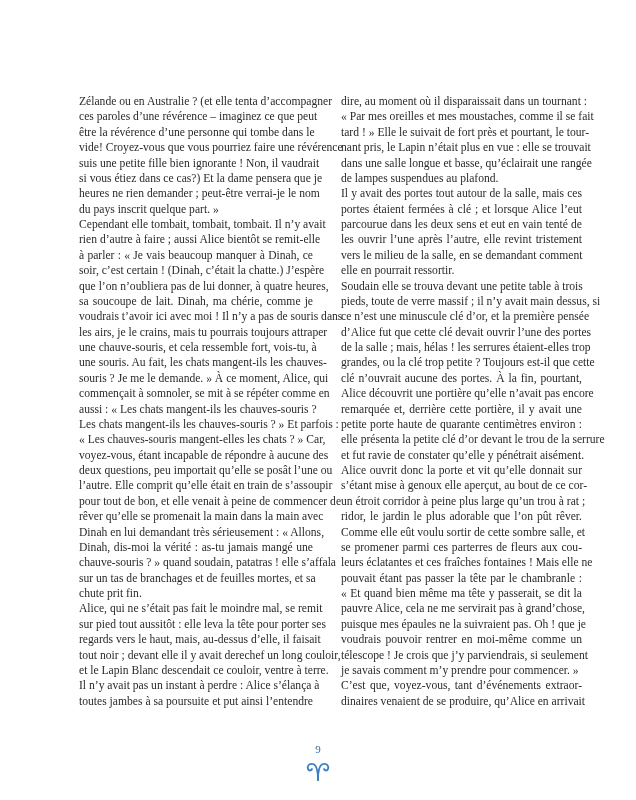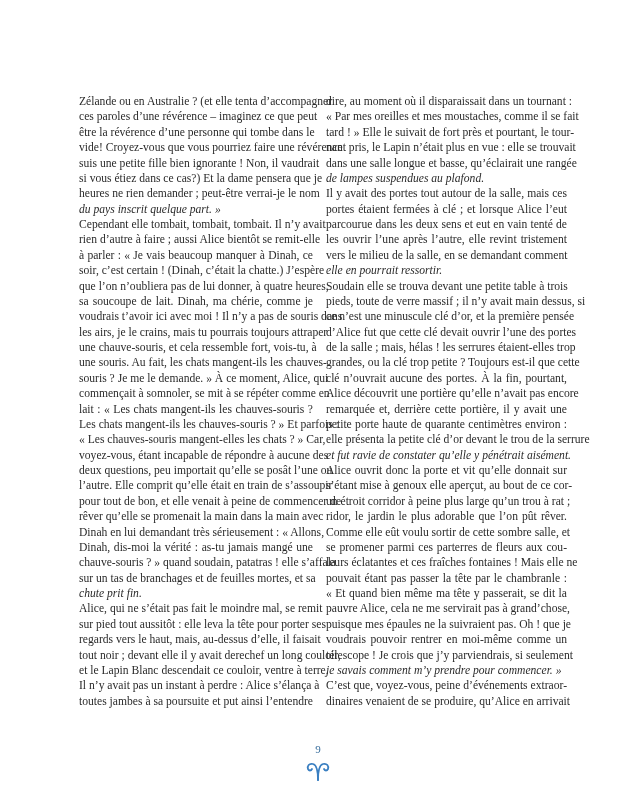--- a/index.html
+++ b/index.html
@@ -5,23 +5,23 @@
   html, body { margin:0; padding:0; background:#ffffff; }
   body { width:636px; height:800px; position:relative; overflow:hidden; }
   .page { position:absolute; left:0; top:0; width:636px; height:800px; background:#fff; }
   .col {
     position:absolute; top:94px; width:234px;
     font-family:"Liberation Serif", "DejaVu Serif", serif;
     font-size:11.6px; line-height:15.38px; color:#2a2a2a;
     text-align:justify; hyphens:manual;
   }
   .col.left { left:79px; }
-  .col.right { left:326px; width:241px; }
+  .col.right { left:341px; width:241px; }
   .line { display:block; white-space:nowrap; text-align:justify; text-align-last:justify; height:15.38px; overflow:visible; }
-  .line.last { text-align-last:left;font-style:italic; }
+  .line.last { text-align-last:left; }
   .folio {
     position:absolute; left:0; width:636px; top:743px; text-align:center;
     font-family:"Liberation Serif", "DejaVu Serif", serif; font-size:11px; color:#3a6f9e;
   }
   .ornament {
     position:absolute; left:305px; top:761px; width:26px; height:20px;
   }
 </style>
 </head>
 <body>
@@ -41,21 +41,21 @@
       <span class="line">à parler : « Je vais beaucoup manquer à Dinah, ce</span>
       <span class="line">soir, c’est certain ! (Dinah, c’était la chatte.) J’espère</span>
       <span class="line">que l’on n’oubliera pas de lui donner, à quatre heures,</span>
       <span class="line">sa soucoupe de lait. Dinah, ma chérie, comme je</span>
       <span class="line">voudrais t’avoir ici avec moi ! Il n’y a pas de souris dans</span>
       <span class="line">les airs, je le crains, mais tu pourrais toujours attraper</span>
       <span class="line">une chauve-souris, et cela ressemble fort, vois-tu, à</span>
       <span class="line">une souris. Au fait, les chats mangent-ils les chauves-</span>
       <span class="line">souris ? Je me le demande. » À ce moment, Alice, qui</span>
       <span class="line">commençait à somnoler, se mit à se répéter comme en</span>
-      <span class="line">lait : « Les chats mangent-ils les chauves-souris ?</span>
+      <span class="line">aussi : « Les chats mangent-ils les chauves-souris ?</span>
       <span class="line">Les chats mangent-ils les chauves-souris ? » Et parfois :</span>
       <span class="line">« Les chauves-souris mangent-elles les chats ? » Car,</span>
       <span class="line">voyez-vous, étant incapable de répondre à aucune des</span>
       <span class="line">deux questions, peu importait qu’elle se posât l’une ou</span>
       <span class="line">l’autre. Elle comprit qu’elle était en train de s’assoupir</span>
       <span class="line">pour tout de bon, et elle venait à peine de commencer de</span>
       <span class="line">rêver qu’elle se promenait la main dans la main avec</span>
       <span class="line">Dinah en lui demandant très sérieusement : « Allons,</span>
       <span class="line">Dinah, dis-moi la vérité : as-tu jamais mangé une</span>
       <span class="line">chauve-souris ? » quand soudain, patatras ! elle s’affala</span>
@@ -101,21 +101,21 @@
       <span class="line">Comme elle eût voulu sortir de cette sombre salle, et</span>
       <span class="line">se promener parmi ces parterres de fleurs aux cou-</span>
       <span class="line">leurs éclatantes et ces fraîches fontaines ! Mais elle ne</span>
       <span class="line">pouvait étant pas passer la tête par le chambranle :</span>
       <span class="line">« Et quand bien même ma tête y passerait, se dit la</span>
       <span class="line">pauvre Alice, cela ne me servirait pas à grand’chose,</span>
       <span class="line">puisque mes épaules ne la suivraient pas. Oh ! que je</span>
       <span class="line">voudrais pouvoir rentrer en moi-même comme un</span>
       <span class="line">télescope ! Je crois que j’y parviendrais, si seulement</span>
       <span class="line last">je savais comment m’y prendre pour commencer. »</span>
-      <span class="line">C’est que, voyez-vous, peine d’événements extraor-</span>
+      <span class="line">C’est que, voyez-vous, tant d’événements extraor-</span>
       <span class="line">dinaires venaient de se produire, qu’Alice en arrivait</span>
     </div>
 
   <div class="folio">9</div>
 
   <svg class="ornament" viewBox="0 0 26 20">
     <path d="M13 19 C13 10 12 4 8 3 C4 2 2 5 3 8 C4 10 6 10 7 8" fill="none" stroke="#3a7fc1" stroke-width="1.8" stroke-linecap="round"></path>
     <path d="M13 19 C13 10 14 4 18 3 C22 2 24 5 23 8 C22 10 20 10 19 8" fill="none" stroke="#3a7fc1" stroke-width="1.8" stroke-linecap="round"></path>
   </svg>
 </div>

